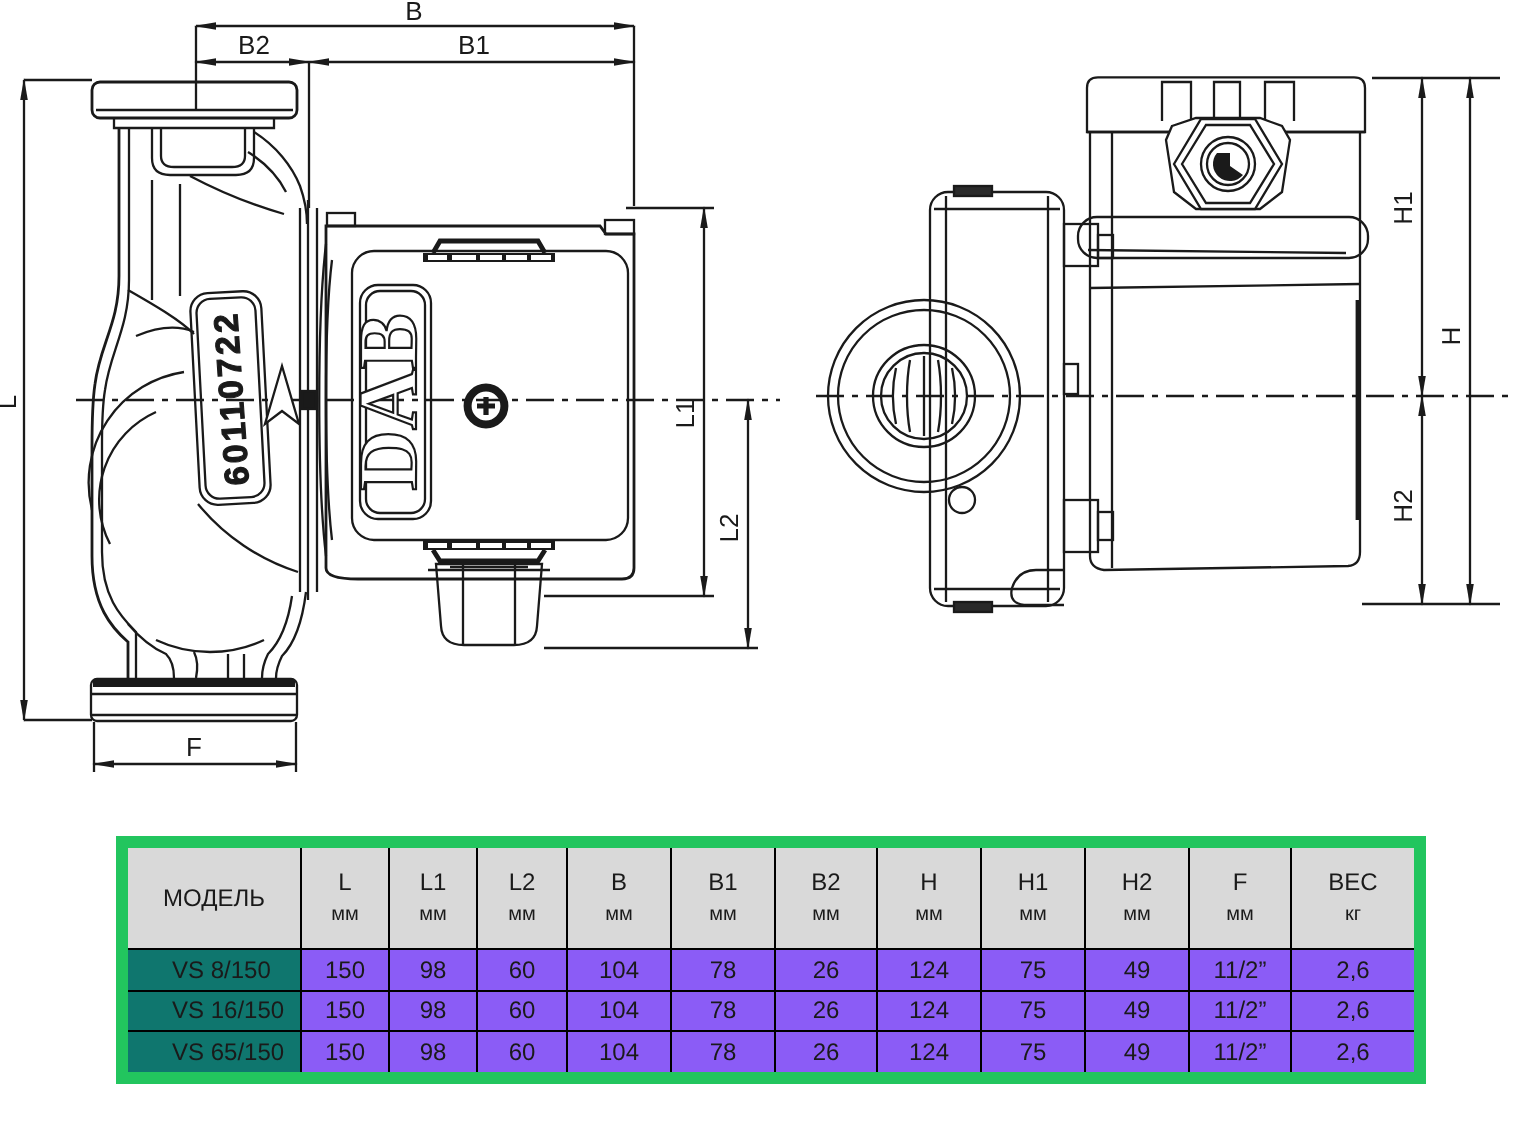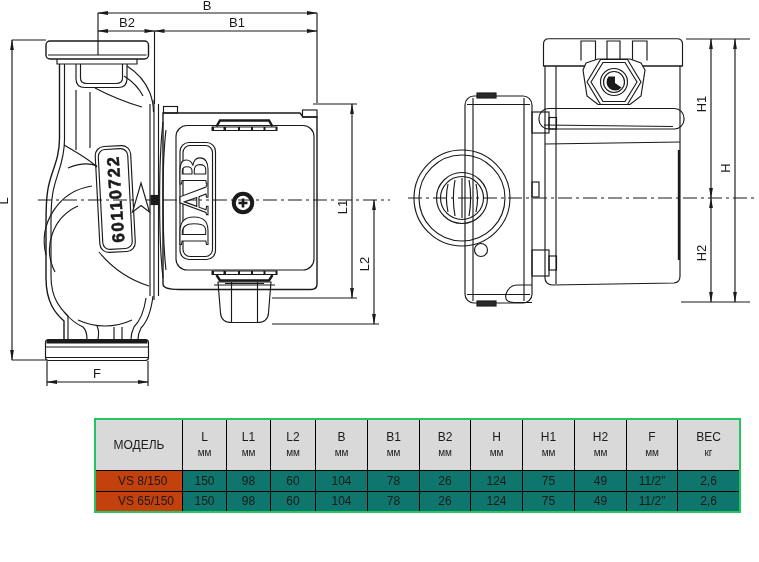--- a/index.html
+++ b/index.html
@@ -5,25 +5,25 @@
 html,body{margin:0;padding:0;background:#fff;width:759px;height:562px;overflow:hidden;
 font-family:"Liberation Sans",sans-serif;}
 #wrap{position:relative;width:759px;height:562px;}
 #draw{position:absolute;left:0;top:0;}
 #tbl{position:absolute;left:58px;top:418px;}
 table{border-collapse:collapse;table-layout:fixed;}
 td{border:1px solid #000;font-size:12px;color:#1a1a1a;text-align:center;padding:0;
 vertical-align:middle;line-height:1.25;}
 tr.h td{background:#d9d9d9;height:50px;}
 tr.h td span{font-size:10px;text-align:right;}
-tr.d td{height:20px;background:#0f766e;}
+tr.d td{height:20px;background:#8b5cf6;}
 tr.d:nth-child(3) td{height:19px;}
 tr.d:nth-child(5) td{height:23px;}
-tr.d td.mod{background:#c2410c;text-align:left;padding-left:22px;}
-table{border:2px solid #22c55e;margin-left:36px;}
+tr.d td.mod{background:#0f766e;text-align:left;padding-left:22px;}
+table{border:6px solid #22c55e;}
 </style>
 </head>
 <body>
 <div id="wrap">
 <svg id="draw" width="759" height="562" viewBox="0 0 759 562">
 <defs>
 <marker id="ar" markerWidth="12" markerHeight="8" refX="11" refY="4" orient="auto" markerUnits="userSpaceOnUse">
 <path d="M12,4 L1,2.1 L1,5.9 Z" fill="#1a1a1a"></path>
 </marker>
 <marker id="as" markerWidth="12" markerHeight="8" refX="1" refY="4" orient="auto" markerUnits="userSpaceOnUse">
@@ -305,20 +305,34 @@
             <td>104</td>
             <td>78</td>
             <td>26</td>
             <td>124</td>
             <td>75</td>
             <td>49</td>
             <td>11/2”</td>
             <td>2,6</td>
           </tr>
 <tr class="d">
+            <td class="mod">VS 16/150</td>
+            <td>150</td>
+            <td>98</td>
+            <td>60</td>
+            <td>104</td>
+            <td>78</td>
+            <td>26</td>
+            <td>124</td>
+            <td>75</td>
+            <td>49</td>
+            <td>11/2”</td>
+            <td>2,6</td>
+          </tr>
+<tr class="d">
             <td class="mod">VS 65/150</td>
             <td>150</td>
             <td>98</td>
             <td>60</td>
             <td>104</td>
             <td>78</td>
             <td>26</td>
             <td>124</td>
             <td>75</td>
             <td>49</td>

